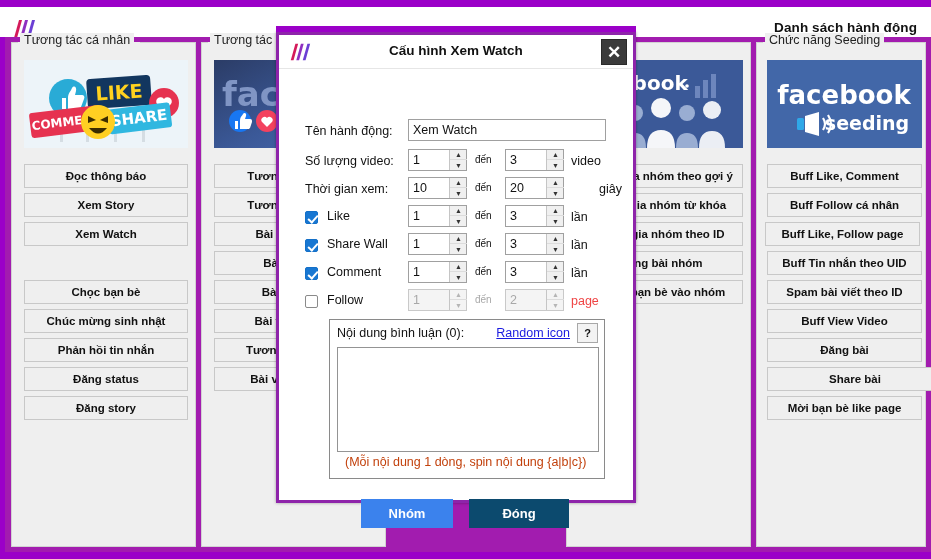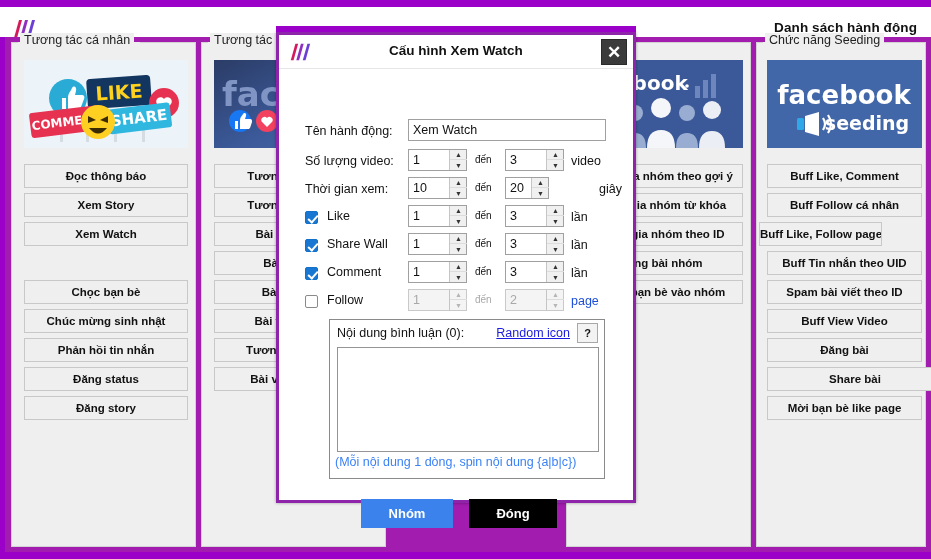--- a/index.html
+++ b/index.html
@@ -197,21 +197,21 @@
   .spin.disabled .btns .up, .spin.disabled .btns .dn { color: #b5b5b5; }
   .den {
     position: absolute;
     font-size: 10px; color: #111;
   }
   .den.dim { color: #a8a8a8; }
   .unit {
     position: absolute;
     font-size: 12.5px; color: #111;
   }
-  .unit.dim { color: #1d4ed8; }
+  .unit.dim { color: #ef4444; }
   .txt-input {
     position: absolute;
     height: 22px;
     border: 1px solid #a0a0a0;
     background: #fff;
     font-family: "Liberation Sans", sans-serif;
     font-size: 12.5px;
     color: #111;
     padding-left: 4px;
     outline: none;
@@ -277,36 +277,36 @@
     background: #fff;
     resize: none;
     outline: none;
     font-family: "Liberation Sans", sans-serif;
     font-size: 12px;
     color: #111;
     padding: 2px;
   }
   .cmt-hint {
     position: absolute;
-    left: 5px; top: 135px;
-    font-size: 12.5px; color: #3b82f6;
+    left: 15px; top: 135px;
+    font-size: 12.5px; color: #c2410c;
     white-space: nowrap;
   }
   .dlg-btn {
     position: absolute;
     height: 29px;
     border: none;
     font-family: "Liberation Sans", sans-serif;
     font-size: 13px;
     font-weight: bold;
     color: #fff;
     cursor: pointer;
   }
   .btn-add { left: 82px; top: 430px; width: 92px; background: #3b82ed; }
-  .btn-close { left: 190px; top: 430px; width: 88px; background: #000000; }
+  .btn-close { left: 190px; top: 430px; width: 100px; background: #0c4a6e; }
 </style>
 </head>
 <body>
 
 <div id="app">
 
   <div class="top-strip"></div>
   <div class="bottom-strip"></div>
   <div class="left-strip"></div>
 
@@ -465,21 +465,21 @@
               <path d="M8 4 L22 0 L22 24 L8 20 Z" fill="#ffffff"></path>
               <path d="M26 6 q4 6 0 12" stroke="#ffffff" stroke-width="2.2" fill="none"></path>
               <path d="M31 3 q6 9 0 18" stroke="#ffffff" stroke-width="2.2" fill="none"></path>
             </g>
             <text x="100" y="70" font-family="DejaVu Sans" font-size="19" font-weight="bold" fill="#ffffff" text-anchor="middle">seeding</text>
           </svg>
         </div>
       </div>
       <button class="btn" style="top:122px; left:10px; width:155px">Buff Like, Comment</button>
       <button class="btn" style="top:151px; left:10px; width:155px">Buff Follow cá nhân</button>
-      <button class="btn" style="top:180px; left:2px; width:123px">Buff Like, Follow page</button>
+      <button class="btn" style="top:180px; left:8px; width:155px">Buff Like, Follow page</button>
       <button class="btn" style="top:209px; left:10px; width:155px">Buff Tin nhắn theo UID</button>
       <button class="btn" style="top:238px; left:10px; width:155px">Spam bài viết theo ID</button>
       <button class="btn" style="top:267px; left:10px; width:155px">Buff View Video</button>
       <button class="btn" style="top:296px; left:10px; width:155px">Đăng bài</button>
       <button class="btn" style="top:325px; left:10px; width:176px">Share bài</button>
       <button class="btn" style="top:354px; left:10px; width:155px">Mời bạn bè like page</button>
     </div>
 
   </div>
 
@@ -524,21 +524,21 @@
 
       <span class="row-label" style="left:26px; top:113px;">Thời gian xem:</span>
       <div class="spin" style="left:129px; top:108px; width:59px;">
         <input value="10" style="">
         <span class="btns">
           <span class="up">▲</span>
           <span class="dn">▼</span>
         </span>
       </div>
       <span class="den" style="left:196px; top:113px;">đến</span>
-      <div class="spin" style="left:226px; top:108px; width:44px;padding-left:39px;">
+      <div class="spin" style="left:226px; top:108px; width:59px;padding-left:39px;">
         <input value="20" style="">
         <span class="btns">
           <span class="up">▲</span>
           <span class="dn">▼</span>
         </span>
       </div>
       <span class="unit" style="left:292px; top:113px;margin-left:28px;">giây</span>
 
       <span class="cbx on" style="left:26px; top:142px;"></span>
       <span class="cbx-label" style="left:48px; top:140px;">Like</span>

